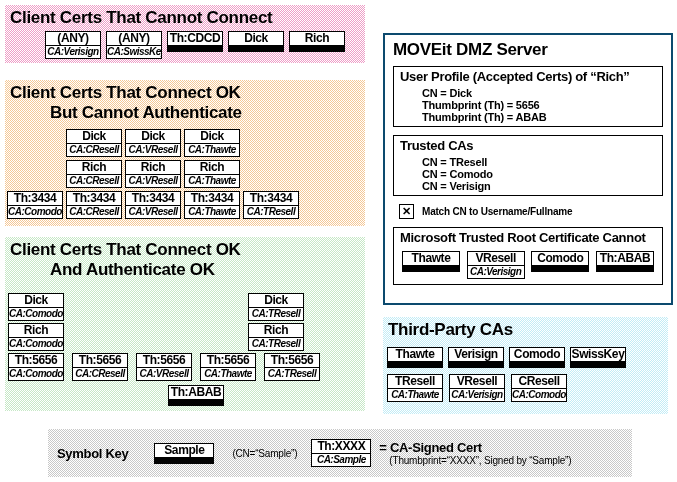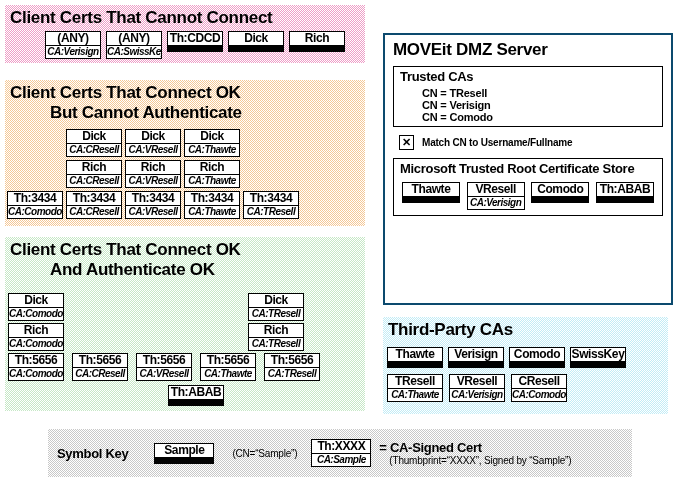--- a/index.html
+++ b/index.html
@@ -212,37 +212,45 @@
       <div class="cert self">
         <div class="cert-name">Th:ABAB</div>
         <div class="cert-bar"></div>
       </div>
     </div>
 </div>
 
 <div class="section dmz">
   <div class="dmz-title">MOVEit DMZ Server</div>
 
+  <div class="inner-box">
+    <div class="inner-title">User Profile (Accepted Certs) of “Rich”</div>
+    <div class="lines">
+        <div class="detail-line">CN = Dick</div>
+        <div class="detail-line">Thumbprint (Th) = 5656</div>
+        <div class="detail-line">Thumbprint (Th) = ABAB</div>
+      </div>
+  </div>
 
   <div class="inner-box">
     <div class="inner-title">Trusted CAs</div>
     <div class="lines">
         <div class="detail-line">CN = TResell</div>
+        <div class="detail-line">CN = Comodo</div>
         <div class="detail-line">CN = Verisign</div>
-        <div class="detail-line">CN = Comodo</div>
       </div>
   </div>
 
   <div class="check-row">
     <span class="checkbox checked"></span>
     <span>Match CN to Username/Fullname</span>
   </div>
 
   <div class="inner-box store">
-    <div class="inner-title">Microsoft Trusted Root Certificate Store</div>
+    <div class="inner-title">Microsoft Trusted Root Certificate Cannot</div>
     <div class="cert-row store-row">
         <div class="cert self">
           <div class="cert-name">Thawte</div>
           <div class="cert-bar"></div>
         </div>
         <div class="cert ca">
           <div class="cert-name">VResell</div>
           <div class="cert-ca">CA:Verisign</div>
         </div>
         <div class="cert self">

